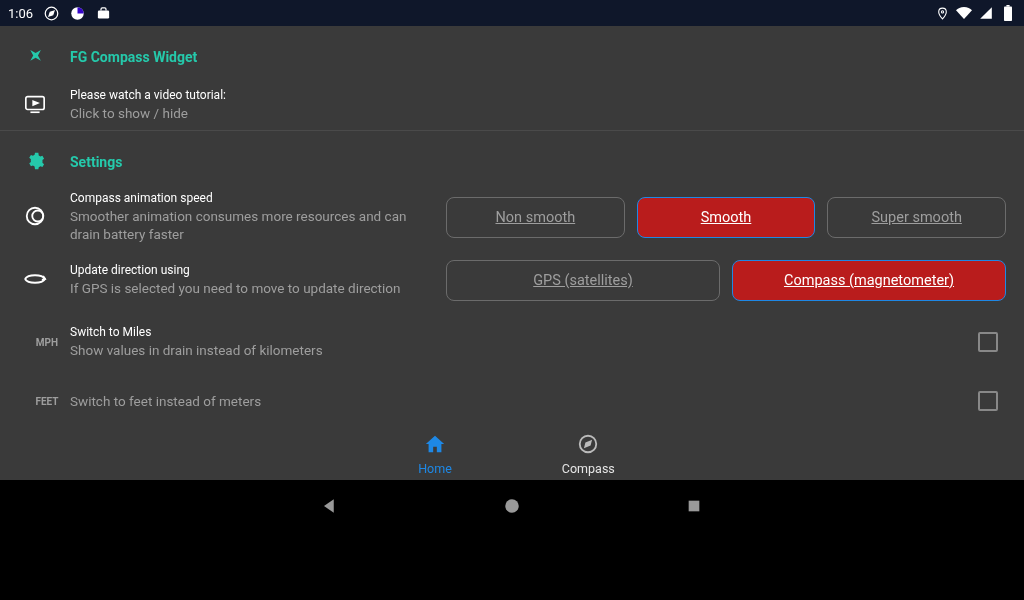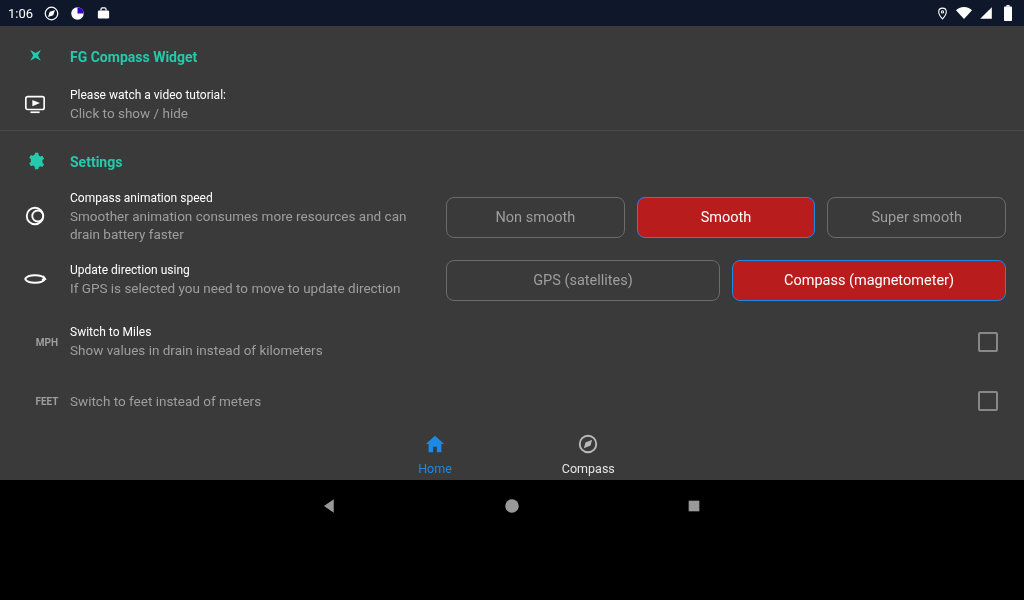--- a/index.html
+++ b/index.html
@@ -10,21 +10,21 @@
 .status-icon { width: 16px; height: 16px; display: inline-flex; align-items: center; justify-content: center; }
 .main { background: #3a3a3a; height: 454px; overflow: hidden; position: relative; }
 .row { display: flex; align-items: center; padding: 8px 18px 8px 0; }
 .row-icon { width: 70px; display: flex; justify-content: center; align-items: flex-start; flex-shrink: 0; padding-top: 2px; }
 .row-body { flex: 1; }
 .row-title { color: #fff; font-size: 12px; margin-bottom: 2px; }
 .row-sub { color: #9e9e9e; font-size: 13.5px; line-height: 1.35; }
 .section-header { color: #25c9ab; font-size: 14px; font-weight: bold; }
 .divider { height: 1px; background: #4a4a4a; margin: 0; }
 .segment-group { display: flex; gap: 12px; flex: 1; max-width: 560px; margin-left: auto; }
-.segment { flex: 1; border: 1px solid #6b6b6b; border-radius: 8px; color: #9e9e9e; text-align: center; padding: 11px 0; font-size: 14.5px; cursor: pointer; }
+.segment { flex: 1; border: 1px solid #6b6b6b; border-radius: 8px; color: #9e9e9e; text-align: center; padding: 11px 0; font-size: 14.5px; cursor: pointer; text-decoration: underline; }
 .segment.active { background: #b91c1c; border-color: #1e88e5; color: #fff; }
 .checkbox { width: 20px; height: 20px; border: 2px solid #888; border-radius: 2px; margin-left: auto; margin-right: 8px; cursor: pointer; }
 .mph-label { color: #9e9e9e; font-size: 10px; font-weight: bold; margin-left: 24px; }
 .bottom-tabs { position: absolute; bottom: 0; left: 0; right: 0; height: 52px; display: flex; justify-content: center; align-items: center; gap: 110px; background: #3a3a3a; padding-left: 9px; }
 .tab { display: flex; flex-direction: column; align-items: center; gap: 2px; cursor: pointer; }
 .tab-label { font-size: 12.5px; color: #e5e5e5; }
 .tab.active .tab-label { color: #1e88e5; }
 .nav-bar { height: 52px; background: #000; display: flex; justify-content: center; align-items: center; gap: 160px; }
 .nav-btn { width: 22px; height: 22px; display: flex; align-items: center; justify-content: center; cursor: pointer; }
 .content { height: 470px; overflow: hidden; }

